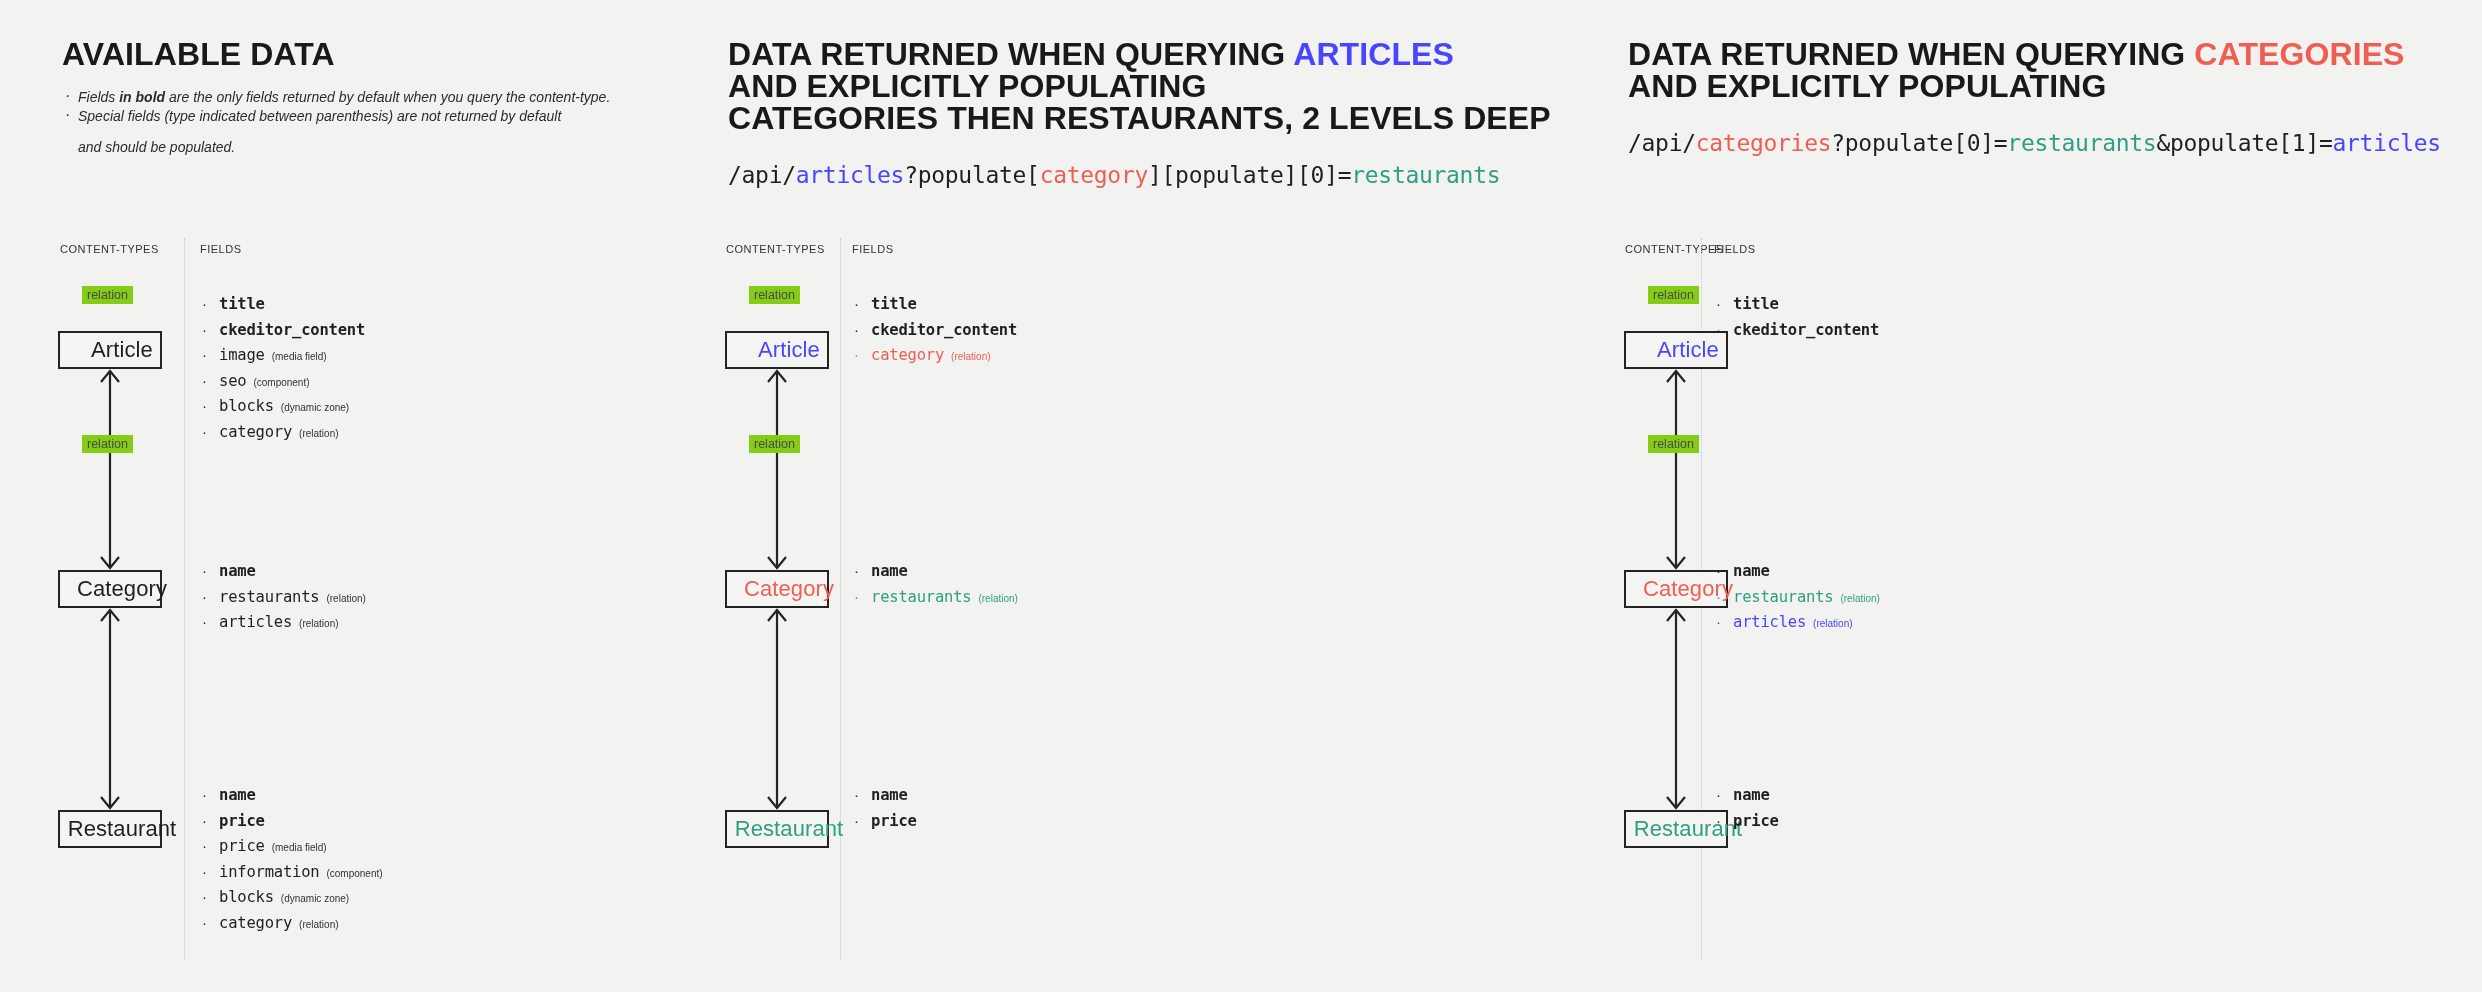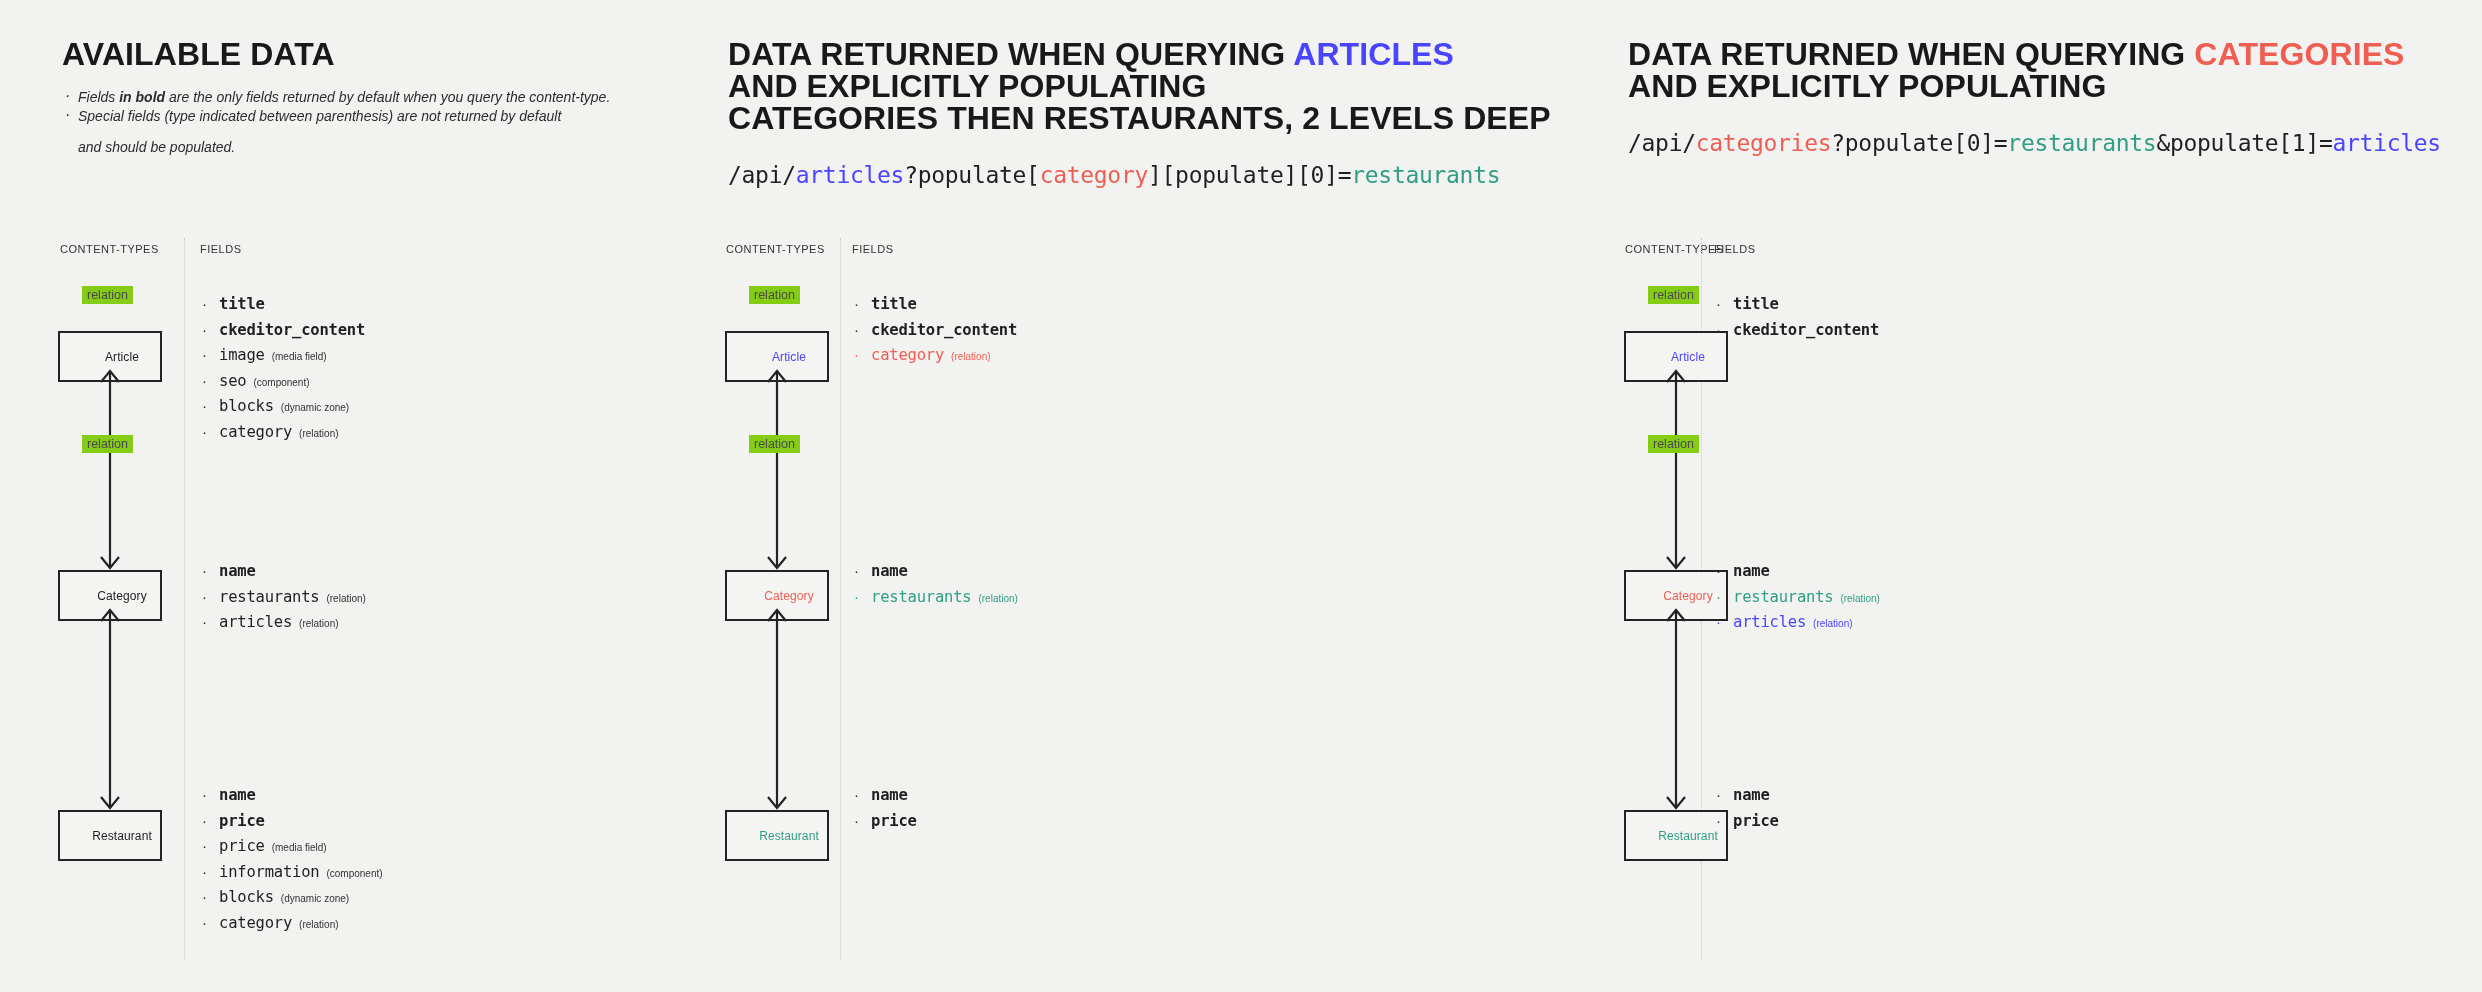--- a/index.html
+++ b/index.html
@@ -110,27 +110,27 @@
     border-left: 1.5px dotted #c9c9c7;
   }
   .col-1 .dots { left: 184px; }
   .col-2 .dots { left: 140px; }
   .col-3 .dots { left: 101px; }
 
   
   .entity {
     position: absolute;
     width: 104px;
-    height: 51px;
+    height: 38px;
     border: 2.5px solid #232323;
     background: #f4f4f3;
     display: flex;
     align-items: center;
     justify-content: center;
-    font-size: 12px;
+    font-size: 22px;
     color: #1f1f1f;
     letter-spacing: 0.1px;
     padding-left: 24px;
   }
   .entity.c-blue { color: #4945ff; }
   .entity.c-red  { color: #ee5e52; }
   .entity.c-teal { color: #2f9e84; }
 
   .col-1 .entity { left: 58px; }
   .col-2 .entity { left: 25px; }

